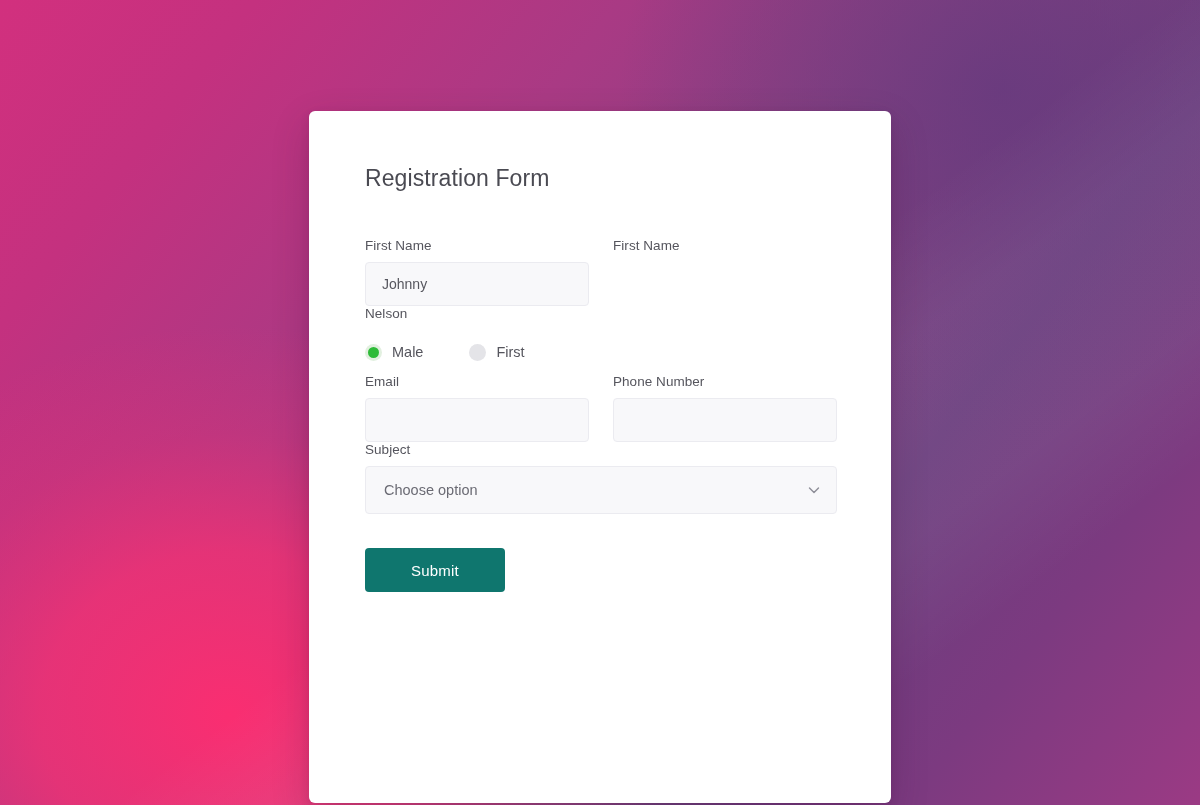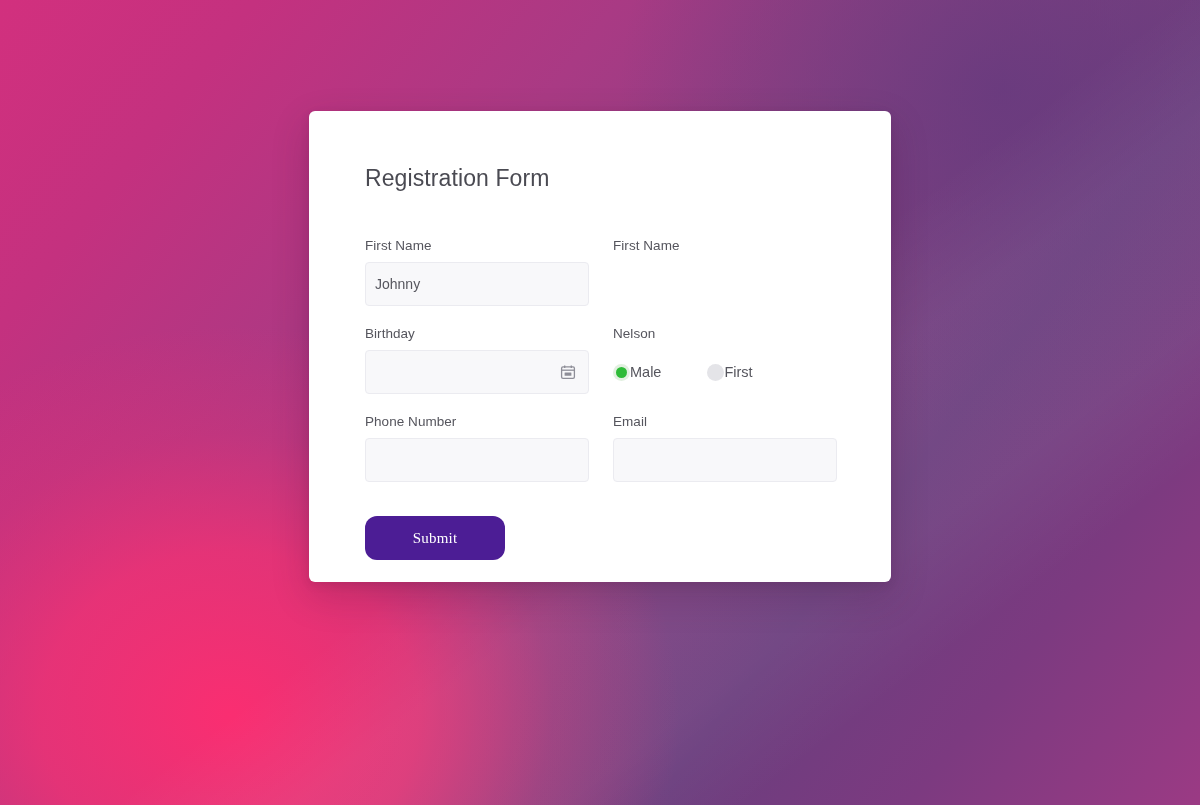--- a/index.html
+++ b/index.html
@@ -66,42 +66,41 @@
         rgba(104,60,126,0) 100%);
     pointer-events: none;
   }
 
   
   #registration-card {
     position: absolute;
     left: 309px;
     top: 111px;
     width: 582px;
-    height: 471px;
+    height: 692px;
     background: #ffffff;
     border-radius: 6px;
     box-shadow: 0 14px 38px rgba(60, 10, 45, 0.20),
                 0 3px 10px rgba(60, 10, 45, 0.10);
     padding: 48px 56px 0 56px;
   }
 
   .card-title {
     font-size: 23px;
     font-weight: 400;
     color: #4a4a52;
     letter-spacing: 0.1px;
     margin-top: 6px;
     margin-bottom: 46px;
   }
 
   
   .form-row {
     display: flex;
     gap: 24px;
-    margin-bottom: 20px;
   }
   .form-col {
     width: 224px;
     flex: 0 0 224px;
   }
   .form-col.full {
     width: 472px;
     flex: 0 0 472px;
   }
 
@@ -112,21 +111,21 @@
     margin-bottom: 9px;
     letter-spacing: 0.05px;
   }
 
   .text-input {
     width: 100%;
     height: 44px;
     background: #f8f8fa;
     border: 1px solid #ebebf0;
     border-radius: 4px;
-    padding: 0 9px;
+    padding: 0 16px;
     font-family: "Liberation Sans", sans-serif;
     font-size: 14px;
     color: #56565e;
     outline: none;
   }
   .text-input::placeholder { color: #9a9aa4; }
 
   
   .input-wrap {
     position: relative;
@@ -150,20 +149,21 @@
   
   .radio-group {
     display: flex;
     align-items: center;
     height: 44px;
     gap: 0;
   }
   .radio-option {
     display: flex;
     align-items: flex-start;
+    gap: 10px;
     margin-right: 46px;
     cursor: pointer;
   }
   .radio-option:last-child { margin-right: 0; }
   .radio-dot {
     width: 17px;
     height: 17px;
     border-radius: 50%;
     background: #e4e4e8;
     display: flex;
@@ -212,25 +212,25 @@
     color: #8e8e98;
     pointer-events: none;
   }
   .select-chevron svg { display: block; }
 
   
   #submit-row { margin-top: 34px; }
   .submit-button {
     width: 140px;
     height: 44px;
-    background: #4c1d95;
+    background: #0f766e;
     color: #ffffff;
     border: none;
-    border-radius: 12px;
-    font-family: Liberation Serif, serif;
+    border-radius: 4px;
+    font-family: Liberation Sans, sans-serif;
     font-size: 15px;
     letter-spacing: 0.2px;
     cursor: pointer;
   }
 </style>
 </head>
 <body>
 
 <div id="app-background">
   <div id="background-glow-bottom-left"></div>
@@ -246,60 +246,60 @@
     <div class="form-col">
       <label class="field-label">First Name</label>
       <input class="text-input" type="text" value="Johnny" style="">
     </div>
     <div class="form-col">
       <label class="field-label">First Name</label>
     </div>
   </div>
 
   <div class="form-row">
-    <div class="form-col">
-      <label class="field-label">Birthday</label>
-      <div class="input-wrap">
-        <input class="text-input" type="text" value="" style="">
-        <span class="input-trailing-icon">
-          <svg width="16" height="16" viewBox="0 0 16 16" fill="none" stroke="currentColor" stroke-width="1.3">
-            <rect x="1.6" y="2.9" width="12.8" height="11.5" rx="1.4"></rect>
-            <line x1="1.6" y1="6.2" x2="14.4" y2="6.2"></line>
-            <line x1="4.7" y1="1.4" x2="4.7" y2="4.1"></line>
-            <line x1="11.3" y1="1.4" x2="11.3" y2="4.1"></line>
-            <rect x="4.6" y="8.4" width="6.8" height="3.4" rx="0.4" fill="currentColor" stroke="none"></rect>
-          </svg>
-        </span>
-      </div>
-    </div>
 
     <div class="form-col">
       <label class="field-label">Nelson</label>
       <div class="radio-group">
         <div class="radio-option">
           <span class="radio-dot checked"></span>
           <span class="radio-label">Male</span>
         </div>
         <div class="radio-option">
           <span class="radio-dot"></span>
           <span class="radio-label">First</span>
         </div>
       </div>
     </div>
   </div>
 
   <div class="form-row">
     <div class="form-col">
+      <label class="field-label">Email</label>
+      <input class="text-input" type="text" value="" style="">
+    </div>
+    <div class="form-col">
       <label class="field-label">Phone Number</label>
       <input class="text-input" type="text" value="" style="">
     </div>
-    <div class="form-col">
-      <label class="field-label">Email</label>
-      <input class="text-input" type="text" value="" style="">
-    </div>
-  </div>
-
+  </div>
+
+  <div class="form-row">
+    <div class="form-col full">
+      <label class="field-label">Subject</label>
+      <div class="select-wrap">
+        <div class="select-box">
+          <span>Choose option</span>
+        </div>
+        <span class="select-chevron">
+          <svg width="14" height="14" viewBox="0 0 14 14" fill="none" stroke="currentColor" stroke-width="1.4" stroke-linecap="round" stroke-linejoin="round">
+            <polyline points="2.5,5 7,9.6 11.5,5"></polyline>
+          </svg>
+        </span>
+      </div>
+    </div>
+  </div>
 
   <div id="submit-row">
     <button class="submit-button">Submit</button>
   </div>
 
 </div>
 
 </body></html>

